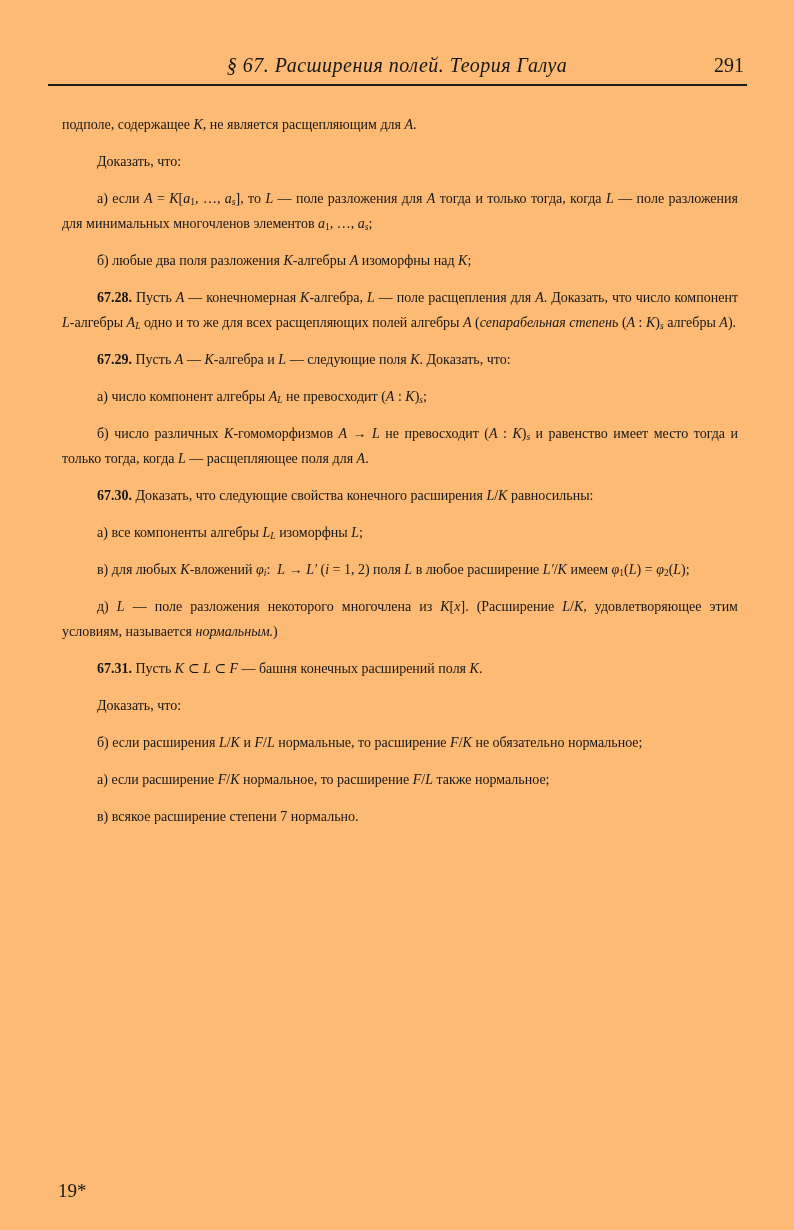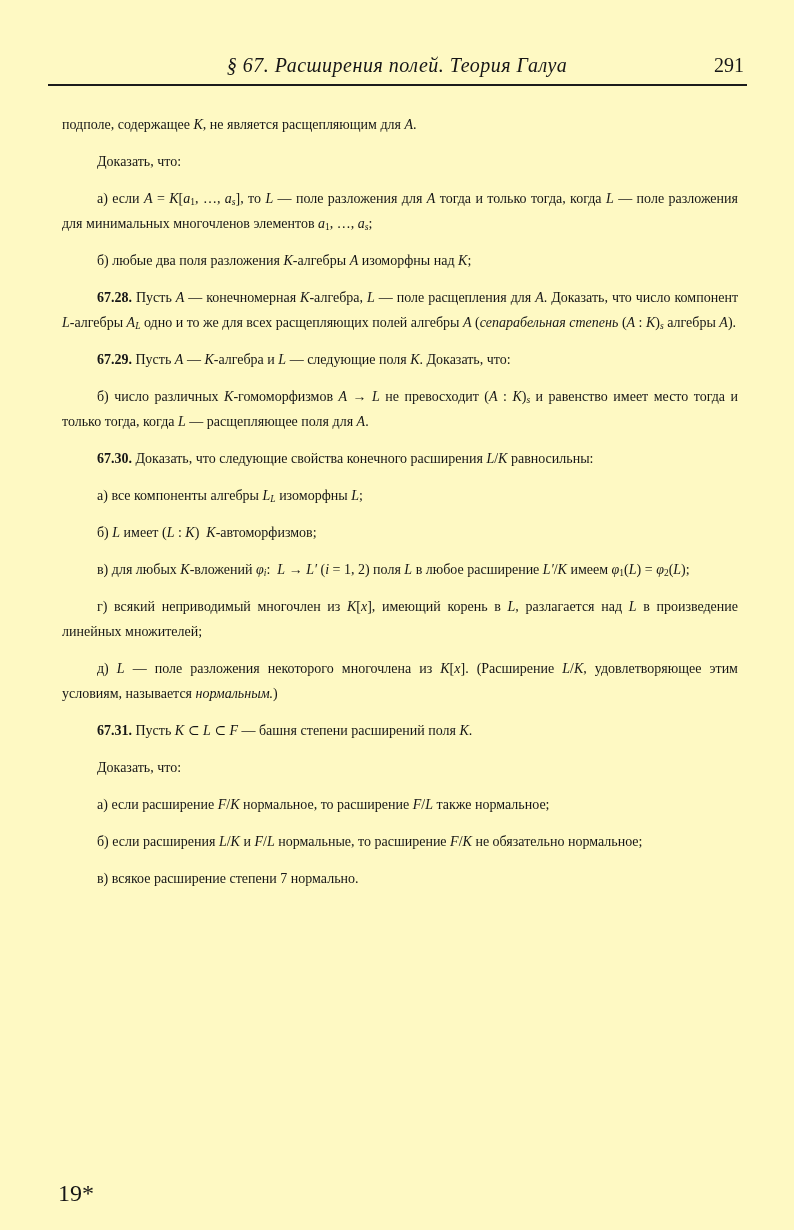--- a/index.html
+++ b/index.html
@@ -4,21 +4,21 @@
 <style>
   html, body {
     margin: 0;
     padding: 0;
     background: #ffffff;
   }
   .page {
     position: relative;
     width: 794px;
     height: 1230px;
-    background: #fef9c3;
+    background: #fdba74;
     overflow: hidden;
     font-family: "Liberation Serif", "DejaVu Serif", serif;
     color: #161616;
   }
   .header {
     position: absolute;
     top: 54px;
     left: 48px;
     right: 48px;
     height: 26px;
@@ -66,46 +66,45 @@
   sub {
     font-size: 68%;
     line-height: 0;
     vertical-align: -0.25em;
   }
   sub.m { font-style: italic; }
   .footer {
     position: absolute;
     left: 58px;
     top: 1180px;
-    font-size: 24px;
+    font-size: 19px;
   }
 </style>
 </head>
 <body>
 
 <div class="page">
   <div class="header">
     <div class="header-title">§ 67. Расширения полей. Теория Галуа</div>
     <div class="page-num">291</div>
   </div>
   <div class="rule"></div>
   <div class="body" id="page-body">
       <p class="noind"><span>подполе, содержащее </span><span class="m">K</span><span>, не является расщепляющим для </span><span class="m">A</span><span>.</span></p>
       <p class=""><span>Доказать, что:</span></p>
       <p class=""><span>а) если </span><span class="m">A</span><span> = </span><span class="m">K</span><span>[</span><span class="m">a</span><sub>1</sub><span>, …, </span><span class="m">a</span><sub class="m">s</sub><span>], то </span><span class="m">L</span><span> — поле разложения для </span><span class="m">A</span><span> тогда и только тогда, когда </span><span class="m">L</span><span> — поле разложения для минимальных многочленов элементов </span><span class="m">a</span><sub>1</sub><span>, …, </span><span class="m">a</span><sub class="m">s</sub><span>;</span></p>
       <p class=""><span>б) любые два поля разложения </span><span class="m">K</span><span>-алгебры </span><span class="m">A</span><span> изоморфны над </span><span class="m">K</span><span>;</span></p>
       <p class=" sp"><span class="bd">67.28.</span><span> Пусть </span><span class="m">A</span><span> — конечномерная </span><span class="m">K</span><span>-алгебра, </span><span class="m">L</span><span> — поле расщепления для </span><span class="m">A</span><span>. Доказать, что число компонент </span><span class="m">L</span><span>-алгебры </span><span class="m">A</span><sub class="m">L</sub><span> одно и то же для всех расщепляющих полей алгебры </span><span class="m">A</span><span> (</span><span class="m">сепарабельная степень</span><span> (</span><span class="m">A</span><span> : </span><span class="m">K</span><span>)</span><sub class="m">s</sub><span> алгебры </span><span class="m">A</span><span>).</span></p>
       <p class=" sp"><span class="bd">67.29.</span><span> Пусть </span><span class="m">A</span><span> — </span><span class="m">K</span><span>-алгебра и </span><span class="m">L</span><span> — следующие поля </span><span class="m">K</span><span>. Доказать, что:</span></p>
+      <p class=""><span>а) число компонент алгебры </span><span class="m">A</span><sub class="m">L</sub><span> не превосходит (</span><span class="m">A</span><span> : </span><span class="m">K</span><span>)</span><sub class="m">s</sub><span>;</span></p>
       <p class=""><span>б) число различных </span><span class="m">K</span><span>-гомоморфизмов </span><span class="m">A</span><span> → </span><span class="m">L</span><span> не превосходит (</span><span class="m">A</span><span> : </span><span class="m">K</span><span>)</span><sub class="m">s</sub><span> и равенство имеет место тогда и только тогда, когда </span><span class="m">L</span><span> — расщепляющее поля для </span><span class="m">A</span><span>.</span></p>
       <p class=" sp"><span class="bd">67.30.</span><span> Доказать, что следующие свойства конечного расширения </span><span class="m">L</span><span>/</span><span class="m">K</span><span> равносильны:</span></p>
       <p class=""><span>а) все компоненты алгебры </span><span class="m">L</span><sub class="m">L</sub><span> изоморфны </span><span class="m">L</span><span>;</span></p>
-      <p class=""><span>б) </span><span class="m">L</span><span> имеет (</span><span class="m">L</span><span> : </span><span class="m">K</span><span>) </span><span class="m">K</span><span>-автоморфизмов;</span></p>
       <p class=""><span>в) для любых </span><span class="m">K</span><span>-вложений </span><span class="m">φ</span><sub class="m">i</sub><span>: </span><span class="m">L</span><span> → </span><span class="m">L′</span><span> (</span><span class="m">i</span><span> = 1, 2) поля </span><span class="m">L</span><span> в любое расширение </span><span class="m">L′</span><span>/</span><span class="m">K</span><span> имеем </span><span class="m">φ</span><sub>1</sub><span>(</span><span class="m">L</span><span>) = </span><span class="m">φ</span><sub>2</sub><span>(</span><span class="m">L</span><span>);</span></p>
-      <p class=""><span>г) всякий неприводимый многочлен из </span><span class="m">K</span><span>[</span><span class="m">x</span><span>], имеющий корень в </span><span class="m">L</span><span>, разлагается над </span><span class="m">L</span><span> в произведение линейных множителей;</span></p>
       <p class=""><span>д) </span><span class="m">L</span><span> — поле разложения некоторого многочлена из </span><span class="m">K</span><span>[</span><span class="m">x</span><span>]. (Расширение </span><span class="m">L</span><span>/</span><span class="m">K</span><span>, удовлетворяющее этим условиям, называется </span><span class="m">нормальным.</span><span>)</span></p>
-      <p class=" sp"><span class="bd">67.31.</span><span> Пусть </span><span class="m">K</span><span> ⊂ </span><span class="m">L</span><span> ⊂ </span><span class="m">F</span><span> — башня степени расширений поля </span><span class="m">K</span><span>.</span></p>
+      <p class=" sp"><span class="bd">67.31.</span><span> Пусть </span><span class="m">K</span><span> ⊂ </span><span class="m">L</span><span> ⊂ </span><span class="m">F</span><span> — башня конечных расширений поля </span><span class="m">K</span><span>.</span></p>
       <p class=""><span>Доказать, что:</span></p>
+      <p class=""><span>б) если расширения </span><span class="m">L</span><span>/</span><span class="m">K</span><span> и </span><span class="m">F</span><span>/</span><span class="m">L</span><span> нормальные, то расширение </span><span class="m">F</span><span>/</span><span class="m">K</span><span> не обязательно нормальное;</span></p>
       <p class=""><span>а) если расширение </span><span class="m">F</span><span>/</span><span class="m">K</span><span> нормальное, то расширение </span><span class="m">F</span><span>/</span><span class="m">L</span><span> также нормальное;</span></p>
-      <p class=""><span>б) если расширения </span><span class="m">L</span><span>/</span><span class="m">K</span><span> и </span><span class="m">F</span><span>/</span><span class="m">L</span><span> нормальные, то расширение </span><span class="m">F</span><span>/</span><span class="m">K</span><span> не обязательно нормальное;</span></p>
       <p class=""><span>в) всякое расширение степени 7 нормально.</span></p>
     </div>
   <div class="footer">19*</div>
 </div>
 
 </body></html>

